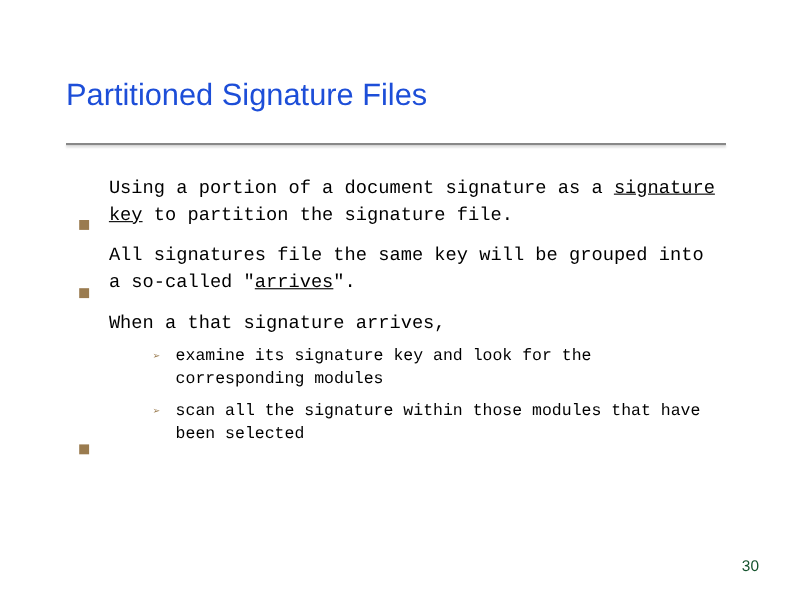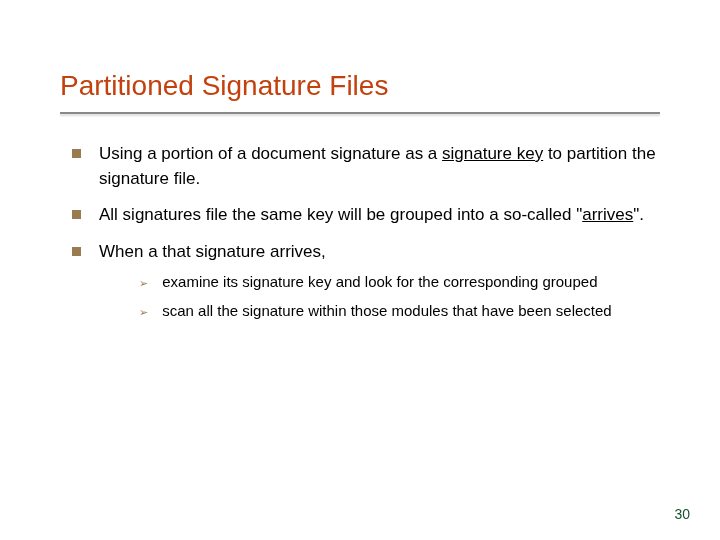--- a/index.html
+++ b/index.html
@@ -7,39 +7,40 @@
   body {
     background: #ffffff;
     font-family: Verdana, Geneva, sans-serif;
     position: relative;
     padding: 70px 60px 40px 60px;
     color: #000;
   }
   .title {
     font-size: 28px;
     font-weight: 400;
-    color: #c2410c;
-    margin-bottom: 10px;
+    color: #1d4ed8;
+    margin-bottom: 28px;
     font-family: Verdana, Geneva, sans-serif;
   }
   .title-underline {
     border-bottom: 2px solid #888;
     margin-bottom: 28px;
     box-shadow: 0 2px 2px rgba(0,0,0,0.15);
   }
   ul.main-list {
     list-style: none;
     padding-left: 12px;
   }
   ul.main-list > li {
     display: flex;
-    align-items: flex-start;
+    align-items: flex-end;
     margin-bottom: 12px;
     font-size: 17px;
     line-height: 1.45;
+    font-family: Liberation Mono, monospace;
   }
   ul.main-list > li .bullet-sq {
     display: inline-block;
     width: 9px;
     height: 9px;
     background: #9a7b4f;
     margin-top: 7px;
     margin-right: 18px;
     flex-shrink: 0;
   }
@@ -92,21 +93,21 @@
       <span>All signatures file the same key will be grouped into a so-called "</span><span class="underlined">arrives</span><span>".</span>
     </span>
   </li>
   <li>
     <span class="bullet-sq"></span>
     <span class="li-text">
       <span>When a that signature arrives,</span>
       <ul class="sub-list">
         <li>
           <span class="bullet-tri">➢</span>
-          <span class="li-text">examine its signature key and look for the corresponding grouped</span>
+          <span class="li-text">examine its signature key and look for the corresponding modules</span>
         </li>
         <li>
           <span class="bullet-tri">➢</span>
           <span class="li-text">scan all the signature within those modules that have been selected</span>
         </li>
       </ul>
     </span>
   </li>
 </ul>
 

